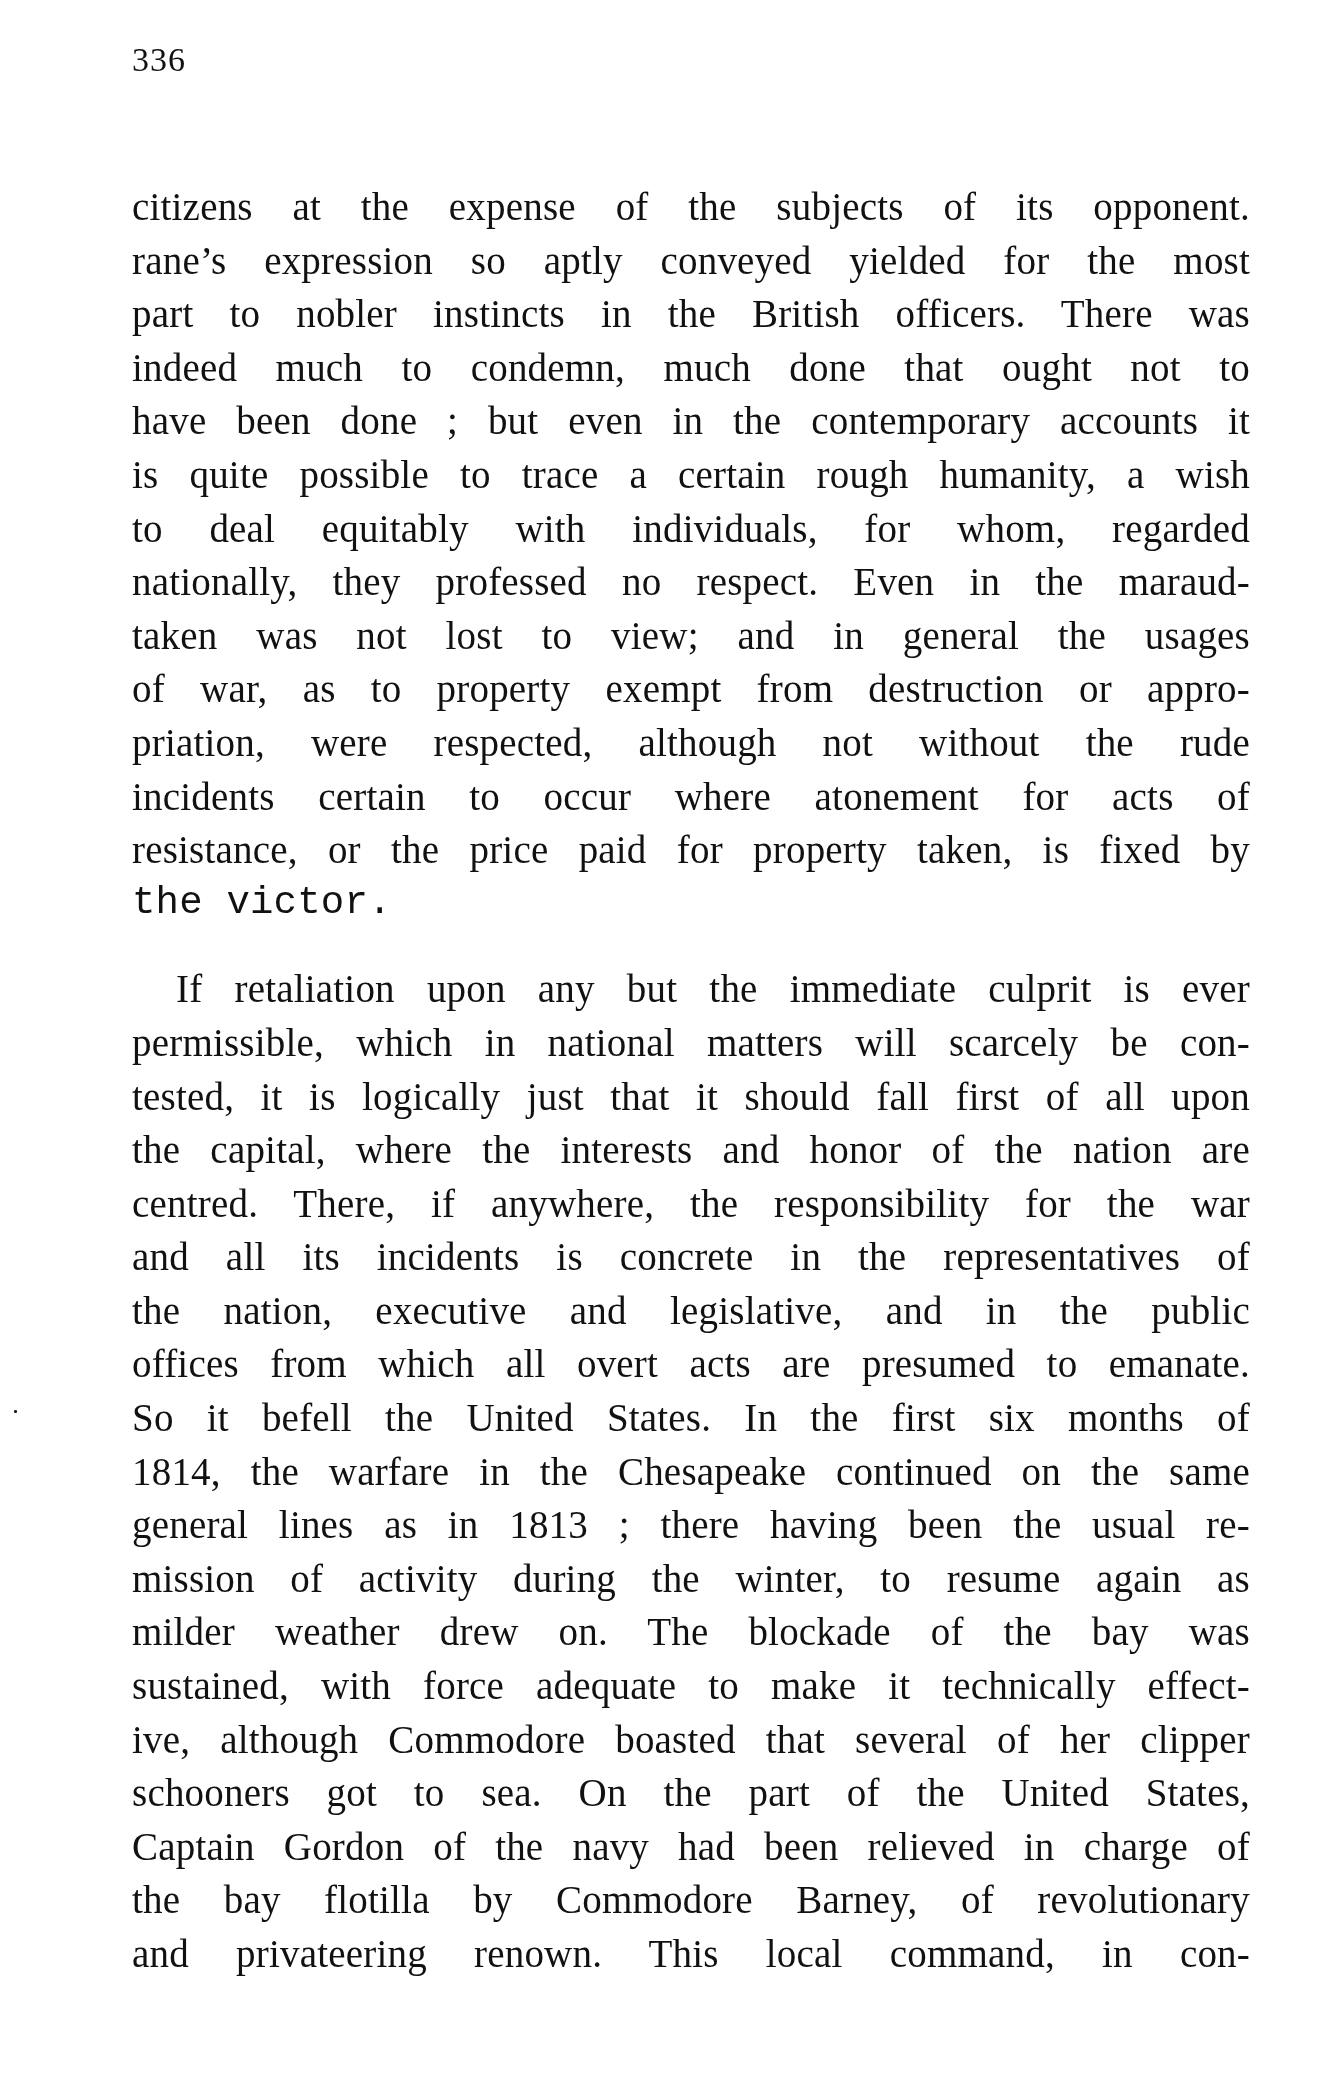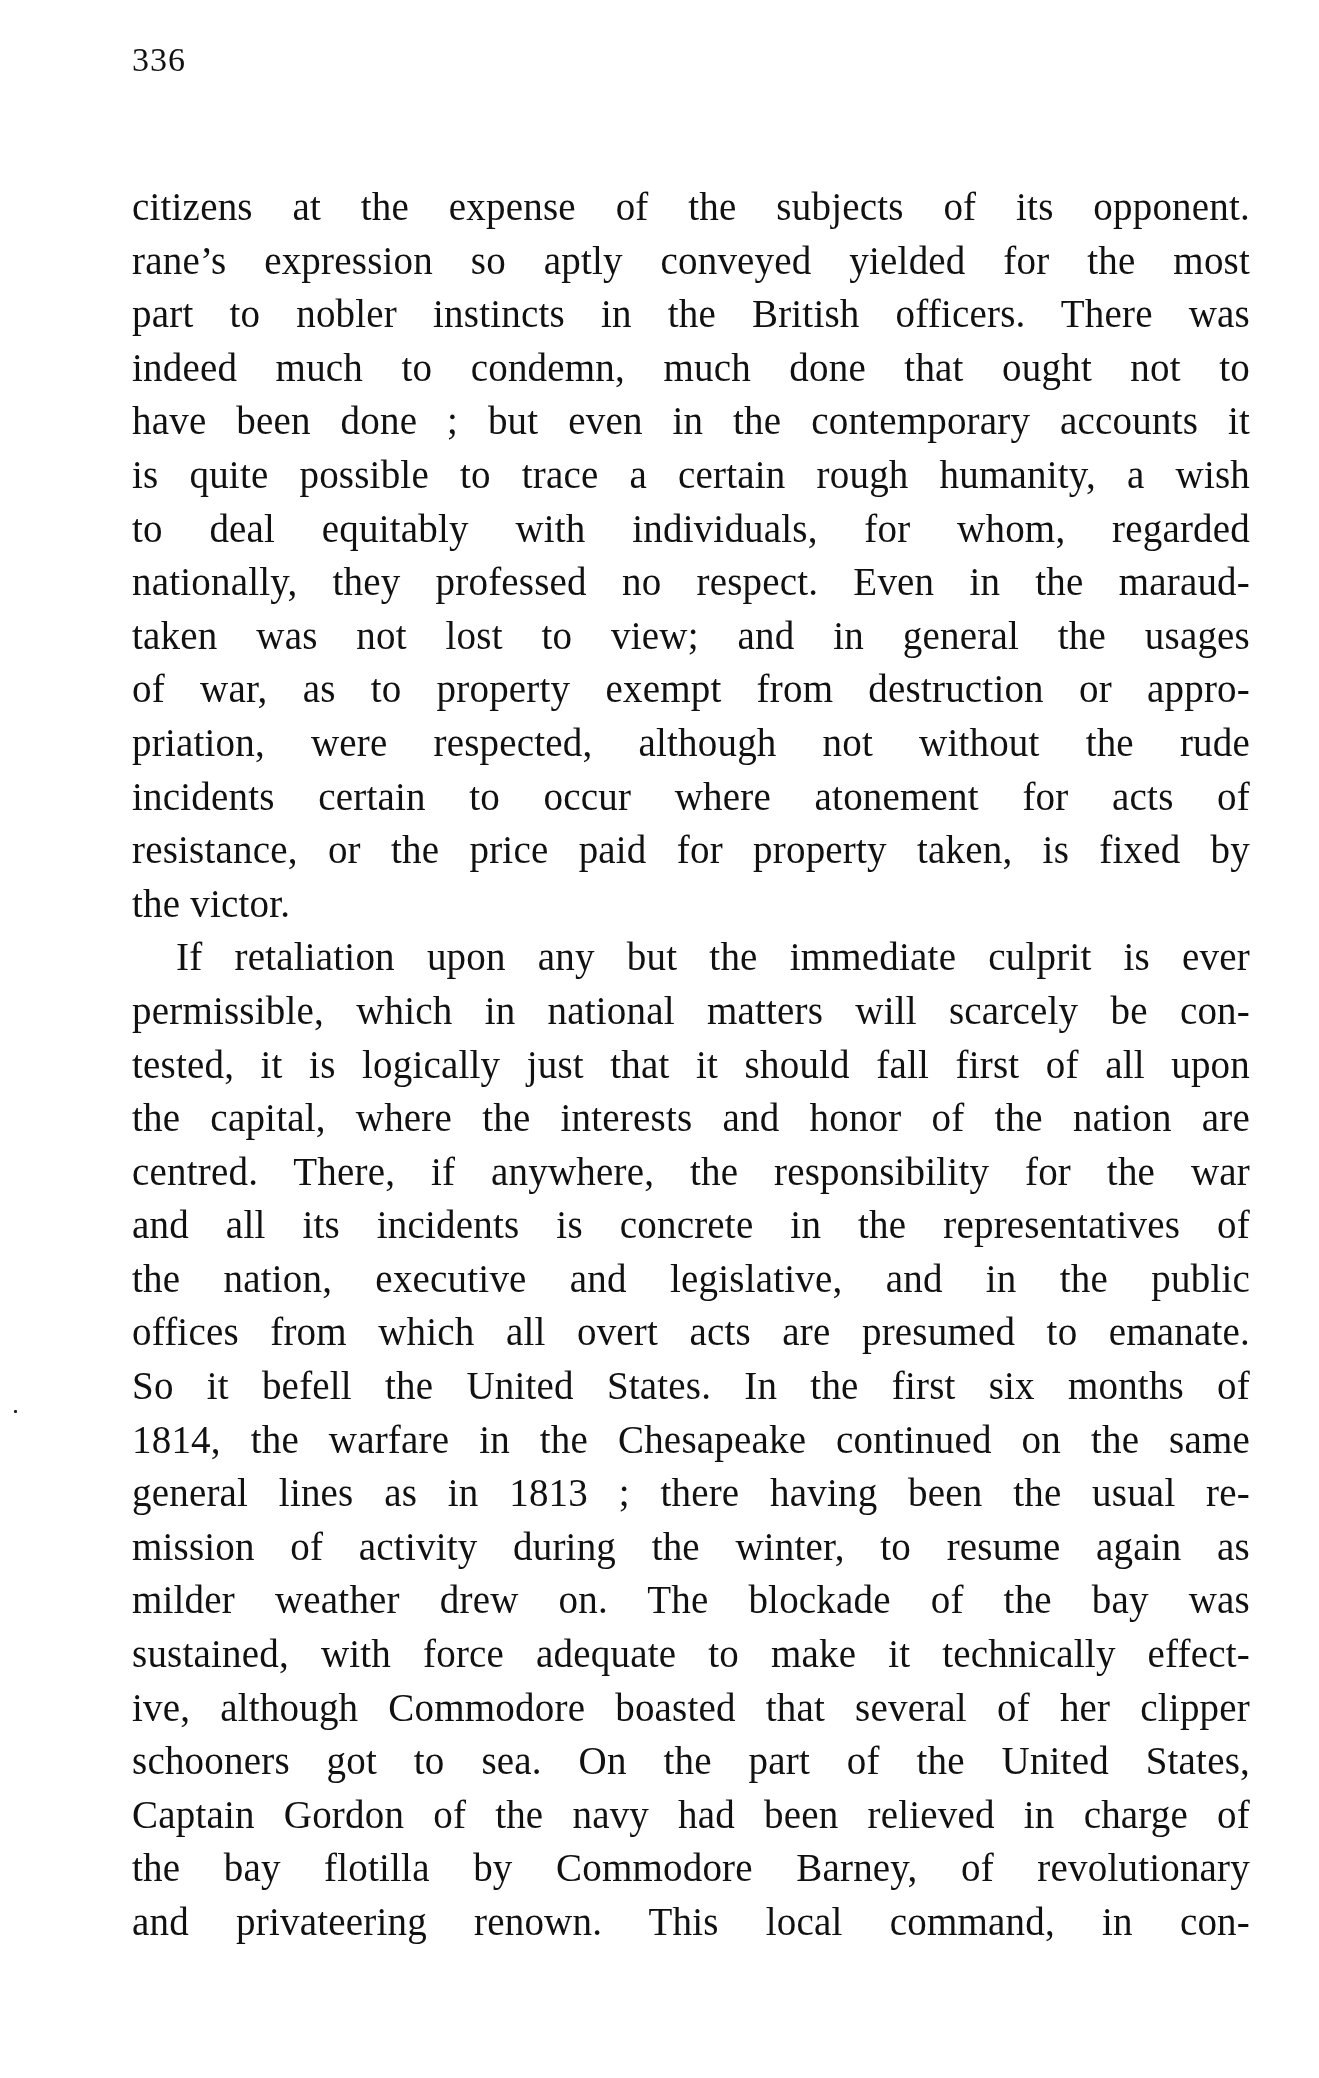--- a/index.html
+++ b/index.html
@@ -58,23 +58,25 @@
       height: 53.6px;
       line-height: 53.6px;
       font-size: 39px;
       white-space: nowrap;
       text-align: justify;
       text-align-last: justify;
       letter-spacing: 0.2px;
     }
     .line.last {
       text-align-last: left;
+      font-family: Liberation Mono, monospace;
     }
     .line.indent {
       padding-left: 44px;
+      margin-top: 32px;
     }
     .speck {
       position: absolute;
       width: 3px;
       height: 3px;
       background: #222;
       border-radius: 1px;
     }
   </style>
 </head>

